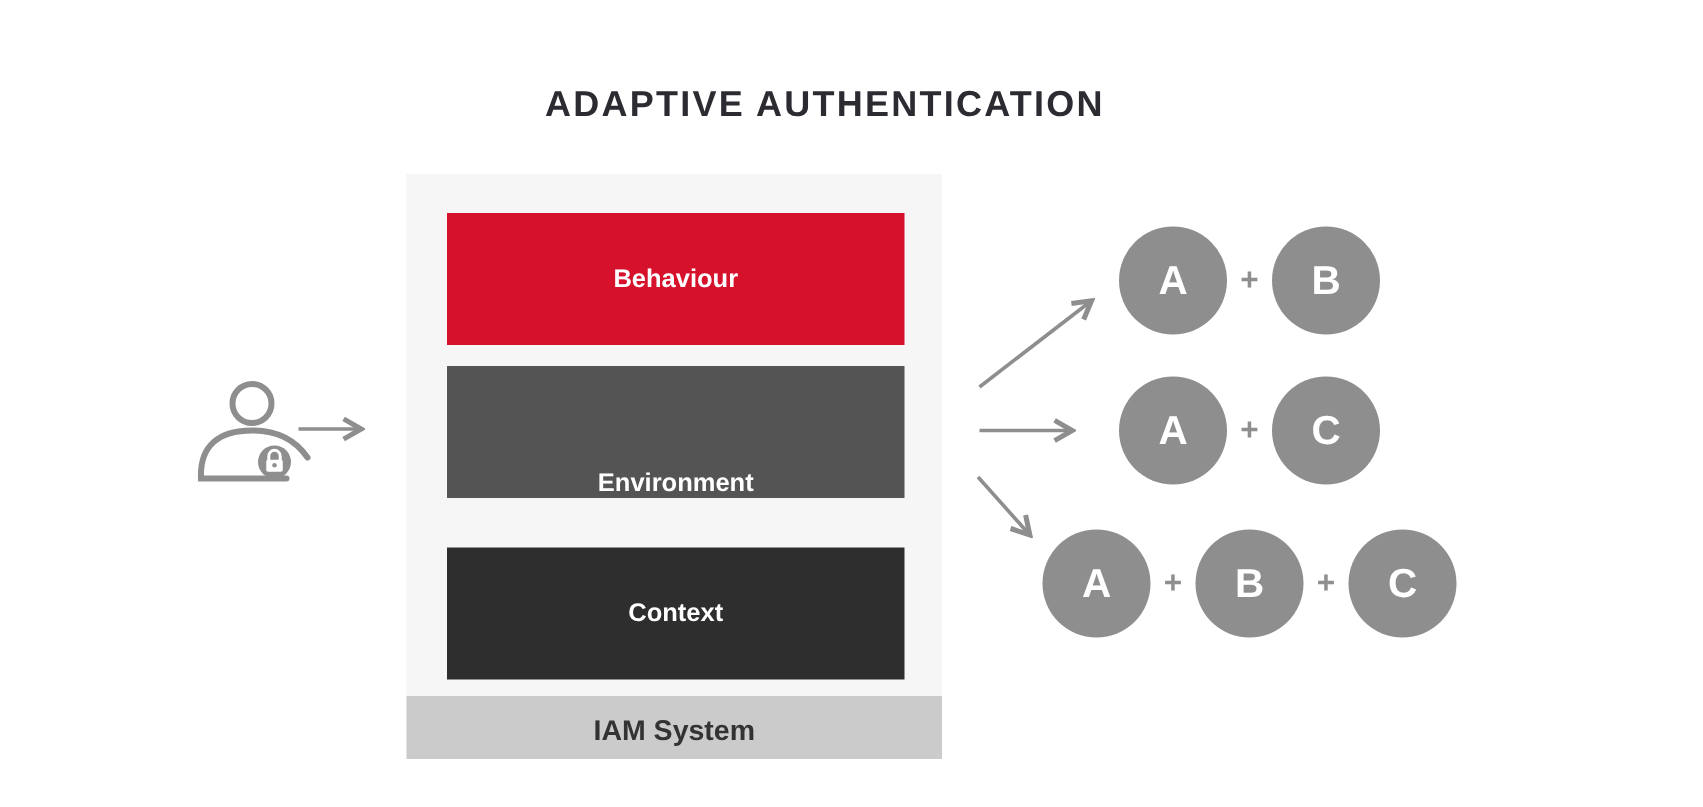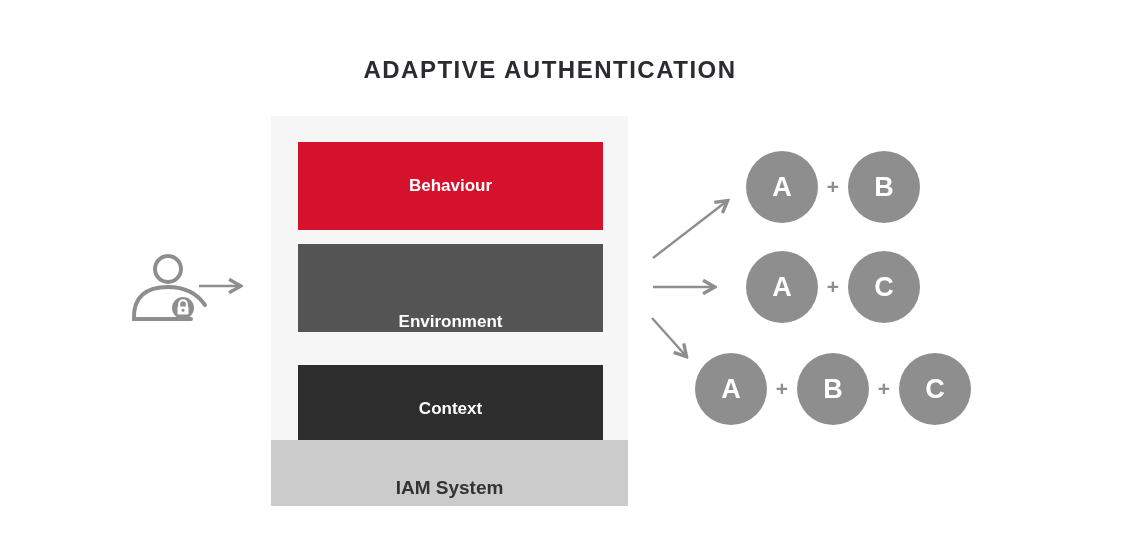--- a/index.html
+++ b/index.html
@@ -18,21 +18,21 @@
   }
   .layer {
     position: absolute; left: 27px; width: 305px; height: 88px;
     display: flex; align-items: center; justify-content: center;
     color: #ffffff; font-size: 17px; font-weight: bold;
   }
   .layer-behaviour   { top: 26px;  background: #d5112c; }
   .layer-environment { top: 128px; background: #545454; align-items: flex-end; }
   .layer-context     { top: 229px; background: #2e2e2e; margin-top: 20px; }
   .base-band {
-    position: absolute; left: 0; bottom: 0; width: 100%; height: 66px;
+    position: absolute; left: 0; bottom: 0; width: 100%; height: 42px;
     background: #cbcbcb; display: flex; align-items: flex-end; justify-content: center;
     padding-bottom: 7px; color: #333333; font-size: 19px; font-weight: bold;
   }
 
   .user-icon { position: absolute; left: 122px; top: 247px; }
 
   .arrows { position: absolute; left: 0; top: 0; pointer-events: none; }
 
   .combo-row { position: absolute; display: flex; align-items: center; }
   .combo-row-1 { left: 746px; top: 151px; }

